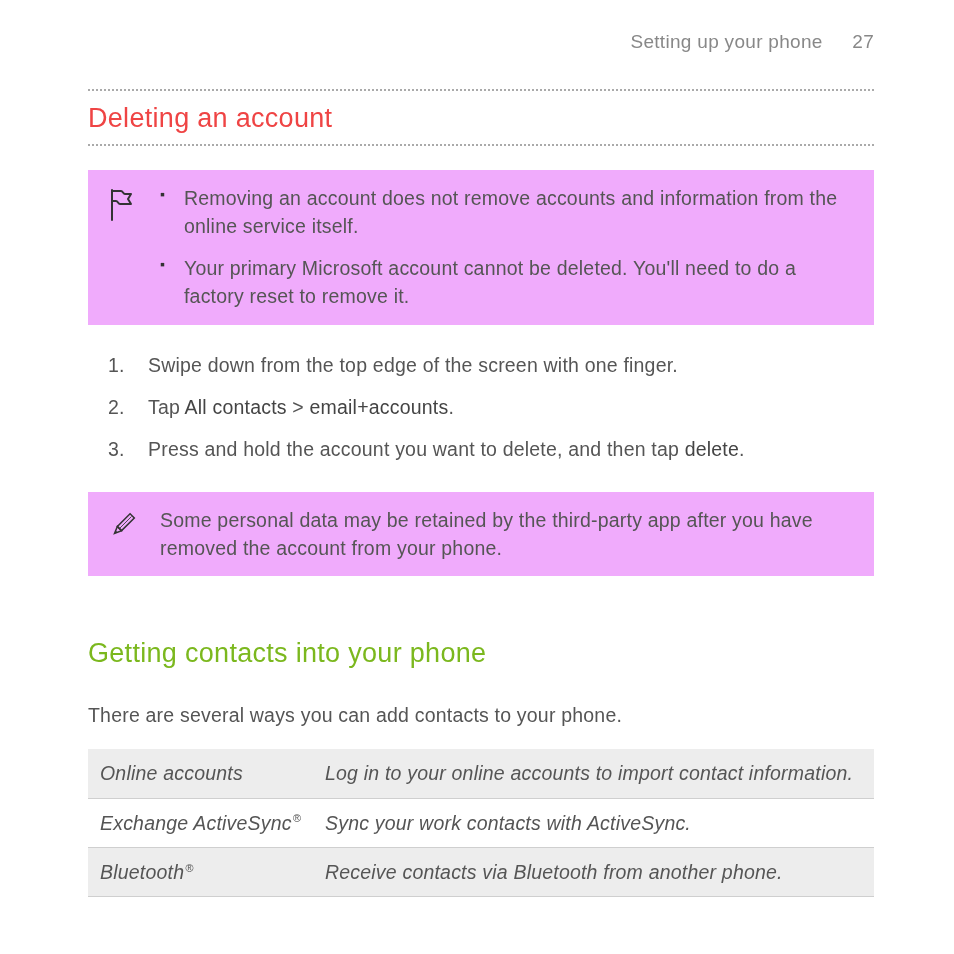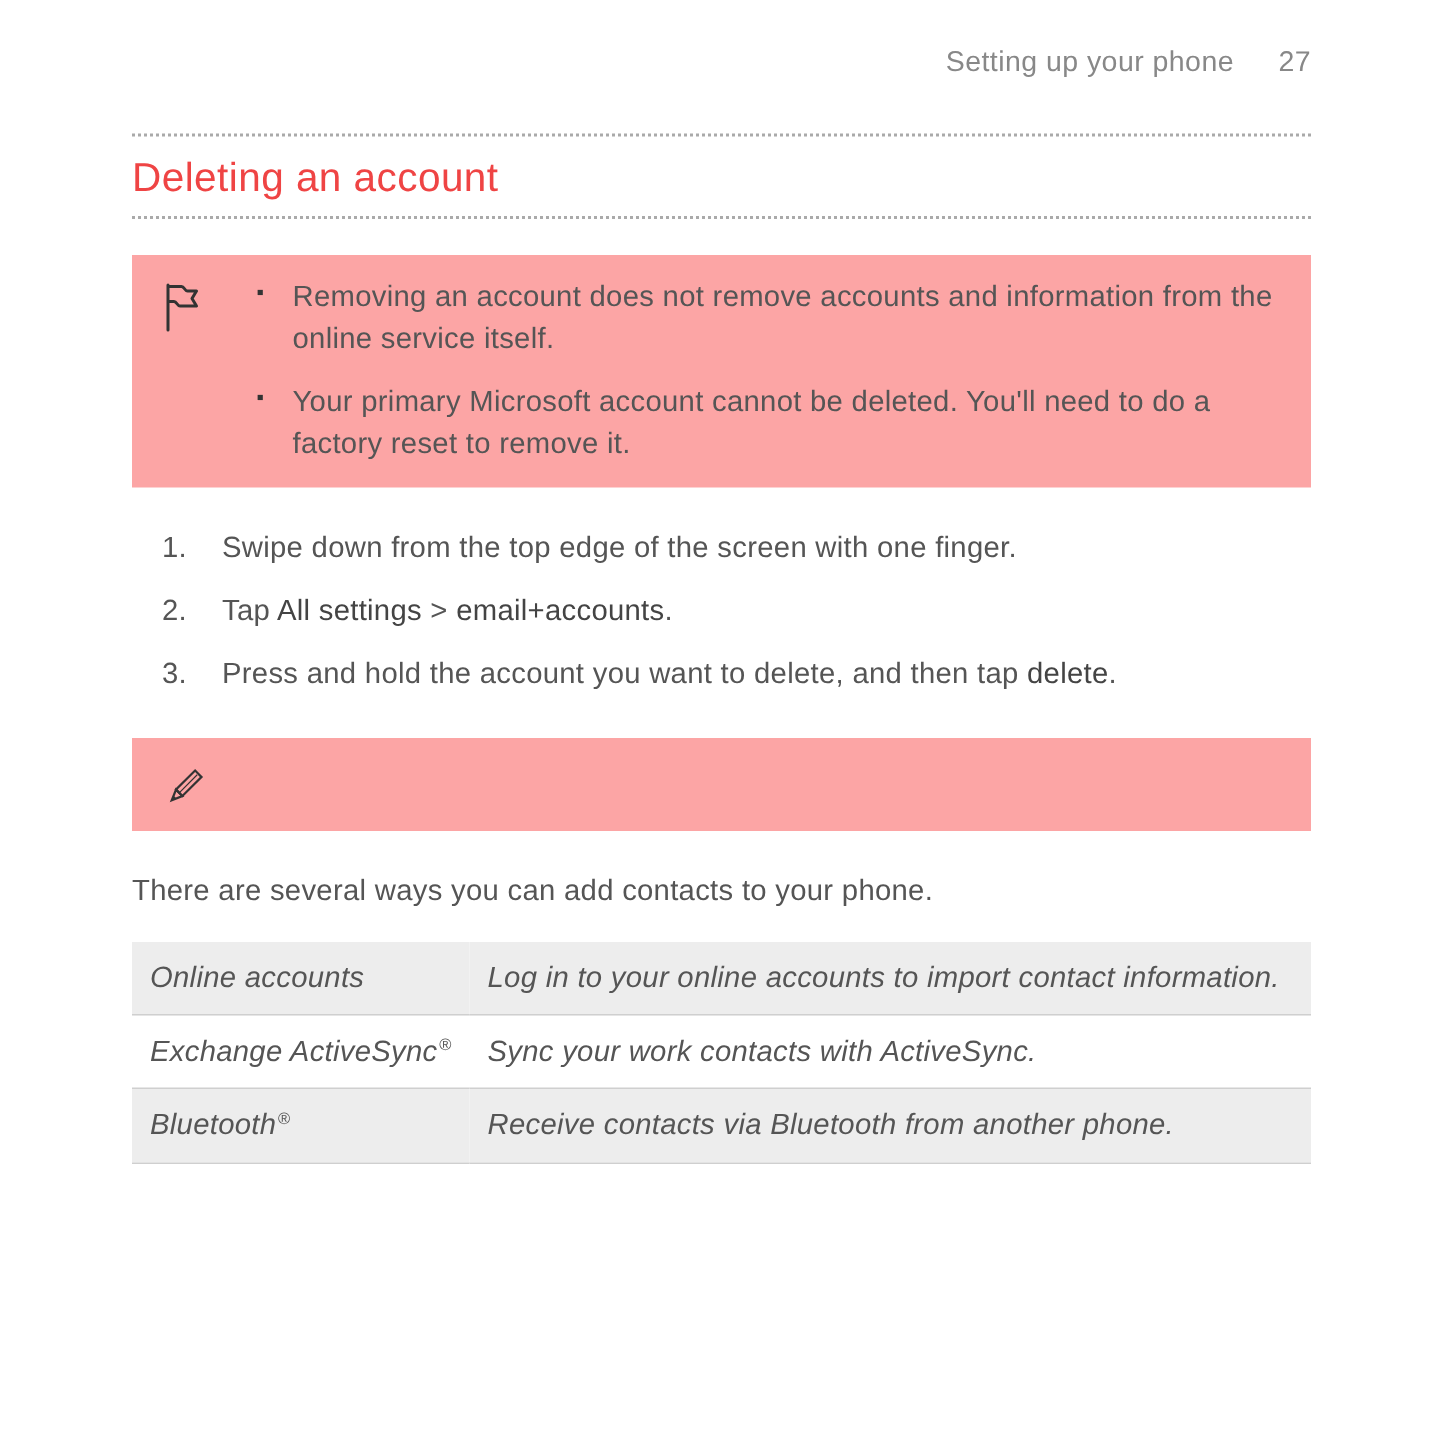--- a/index.html
+++ b/index.html
@@ -37,25 +37,25 @@
       margin: 0;
     }
     .heading-small {
       color: #ef4444;
       font-size: 27px;
       font-weight: 400;
       padding: 8px 0 6px 0;
       letter-spacing: 0.3px;
     }
     .callout {
-      background: #fca5a5;
+      background: #f0abfc;
       margin: 24px 0 26px 0;
       padding: 14px 16px 14px 20px;
       display: flex;
-      gap: 35px;
+      gap: 24px;
     }
     .callout .icon-col {
       width: 28px;
       flex: 0 0 auto;
       padding-top: 4px;
     }
     .callout .content-col {
       flex: 1;
     }
     .callout .content-col ul {
@@ -173,40 +173,44 @@
         <li>Your primary Microsoft account cannot be deleted. You'll need to do a factory reset to remove it.</li>
       </ul>
     </div>
   </div>
 
   <ol class="steps">
     <li>
       <span>Swipe down from the top edge of the screen with one finger.</span>
     </li>
     <li>
-      <span>Tap </span><span class="bold-inline">All settings</span><span> &gt; </span><span class="bold-inline">email+accounts</span><span>.</span>
+      <span>Tap </span><span class="bold-inline">All contacts</span><span> &gt; </span><span class="bold-inline">email+accounts</span><span>.</span>
     </li>
     <li>
       <span>Press and hold the account you want to delete, and then tap </span><span class="bold-inline">delete</span><span>.</span>
     </li>
   </ol>
 
   <div class="callout">
     <div class="icon-col">
       <svg width="30" height="30" viewBox="0 0 30 30">
         <g transform="rotate(45 15 15)">
           <rect x="12" y="2" width="6" height="18" fill="none" stroke="#333" stroke-width="1.5"></rect>
           <path d="M12 20 L15 27 L18 20 Z" fill="none" stroke="#333" stroke-width="1.5"></path>
           <path d="M14 24 L15 27 L16 24 Z" fill="#333"></path>
           <line x1="15" y1="3" x2="15" y2="20" stroke="#333" stroke-width="0.8"></line>
         </g>
       </svg>
     </div>
+    <div class="content-col">
+      <div class="note-text">Some personal data may be retained by the third-party app after you have removed the account from your phone.</div>
+    </div>
   </div>
 
+  <div class="heading-large">Getting contacts into your phone</div>
 
   <div class="intro">There are several ways you can add contacts to your phone.</div>
 
   <table class="methods">
     <tbody>
         <tr>
       <td class="label">
         <span>Online accounts</span><span class="reg"></span>
       </td>
       <td>Log in to your online accounts to import contact information.</td>

